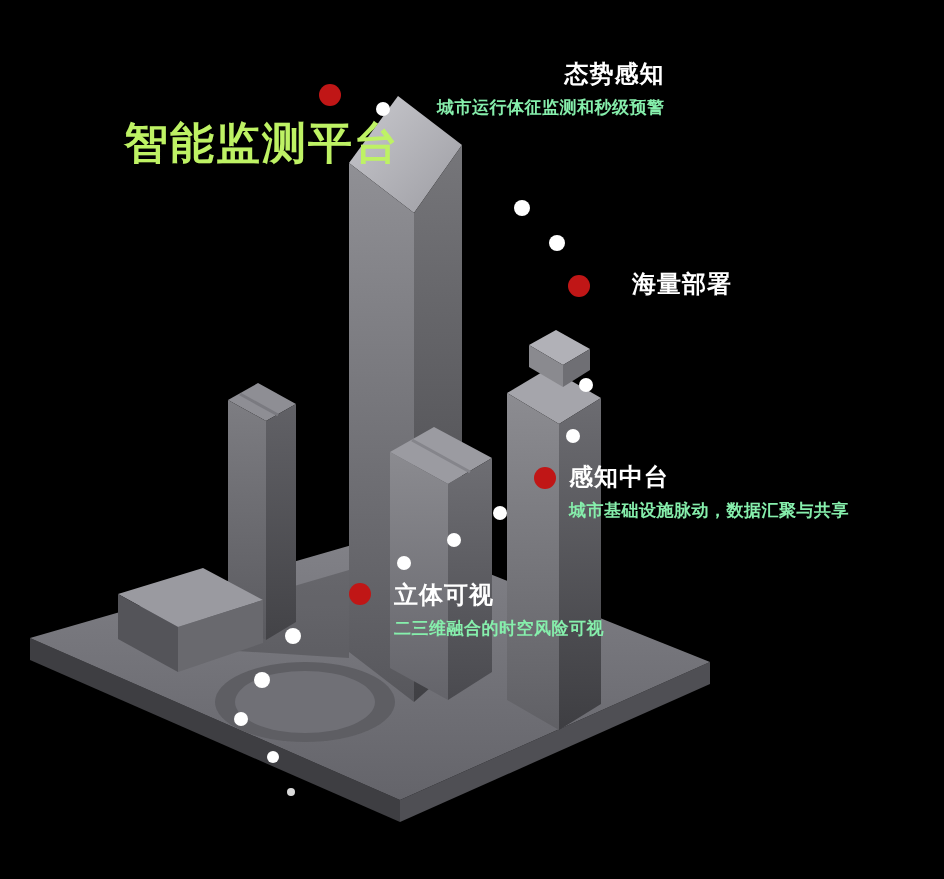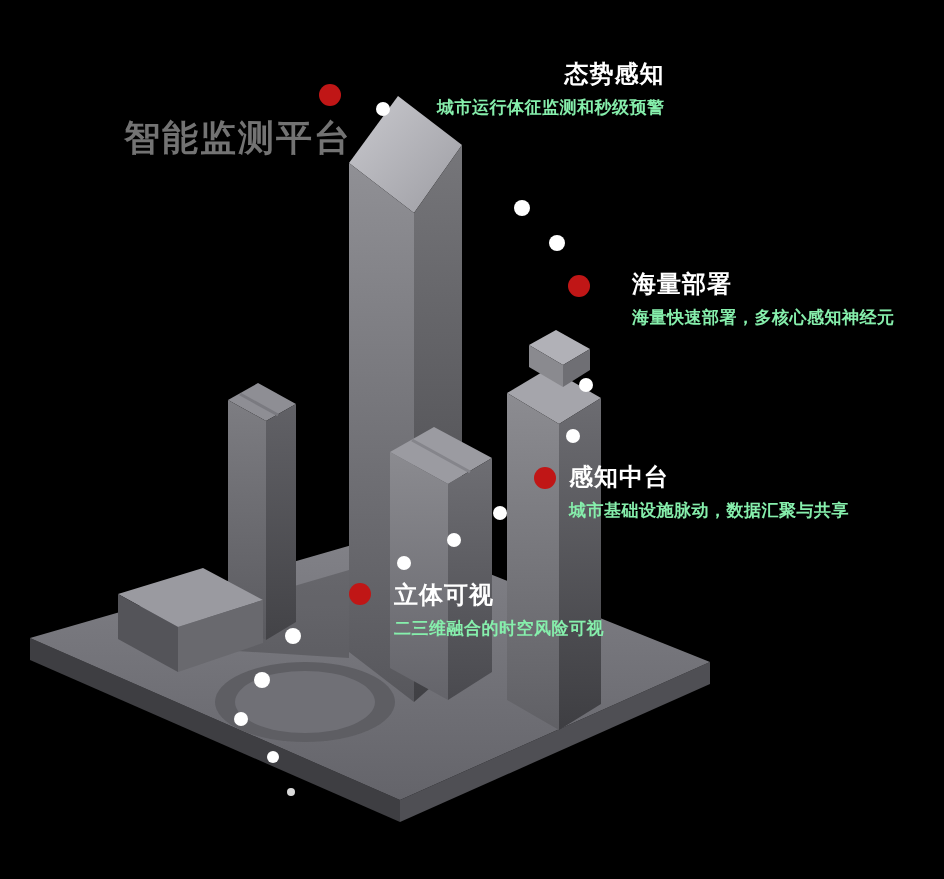--- a/index.html
+++ b/index.html
@@ -8,24 +8,24 @@
     width:944px;height:879px;
     background:#000;
     overflow:hidden;
     font-family:"Liberation Sans","DejaVu Sans",sans-serif;
   }
   #scene-svg{position:absolute;left:0;top:0;}
   .main-title{
     position:absolute;
     left:124px;top:114px;
     margin:0;
-    font-size:36px;
+    font-size:44px;
     font-weight:700;
     letter-spacing:2px;
-    color:#737373;
+    color:#bef264;
     white-space:nowrap;
     text-align:right;
   }
   .callout{position:absolute;white-space:nowrap;}
   .c-title{
     font-size:24px;
     font-weight:700;
     color:#ffffff;
     letter-spacing:1px;
   }
@@ -166,21 +166,20 @@
 
   <h1 class="main-title">智能监测平台</h1>
 
   <div class="callout callout-1">
     <div class="c-title">态势感知</div>
     <div class="c-desc">城市运行体征监测和秒级预警</div>
   </div>
 
   <div class="callout callout-2">
     <div class="c-title">海量部署</div>
-    <div class="c-desc">海量快速部署，多核心感知神经元</div>
   </div>
 
   <div class="callout callout-3">
     <div class="c-title">感知中台</div>
     <div class="c-desc">城市基础设施脉动，数据汇聚与共享</div>
   </div>
 
   <div class="callout callout-4">
     <div class="c-title">立体可视</div>
     <div class="c-desc">二三维融合的时空风险可视</div>

